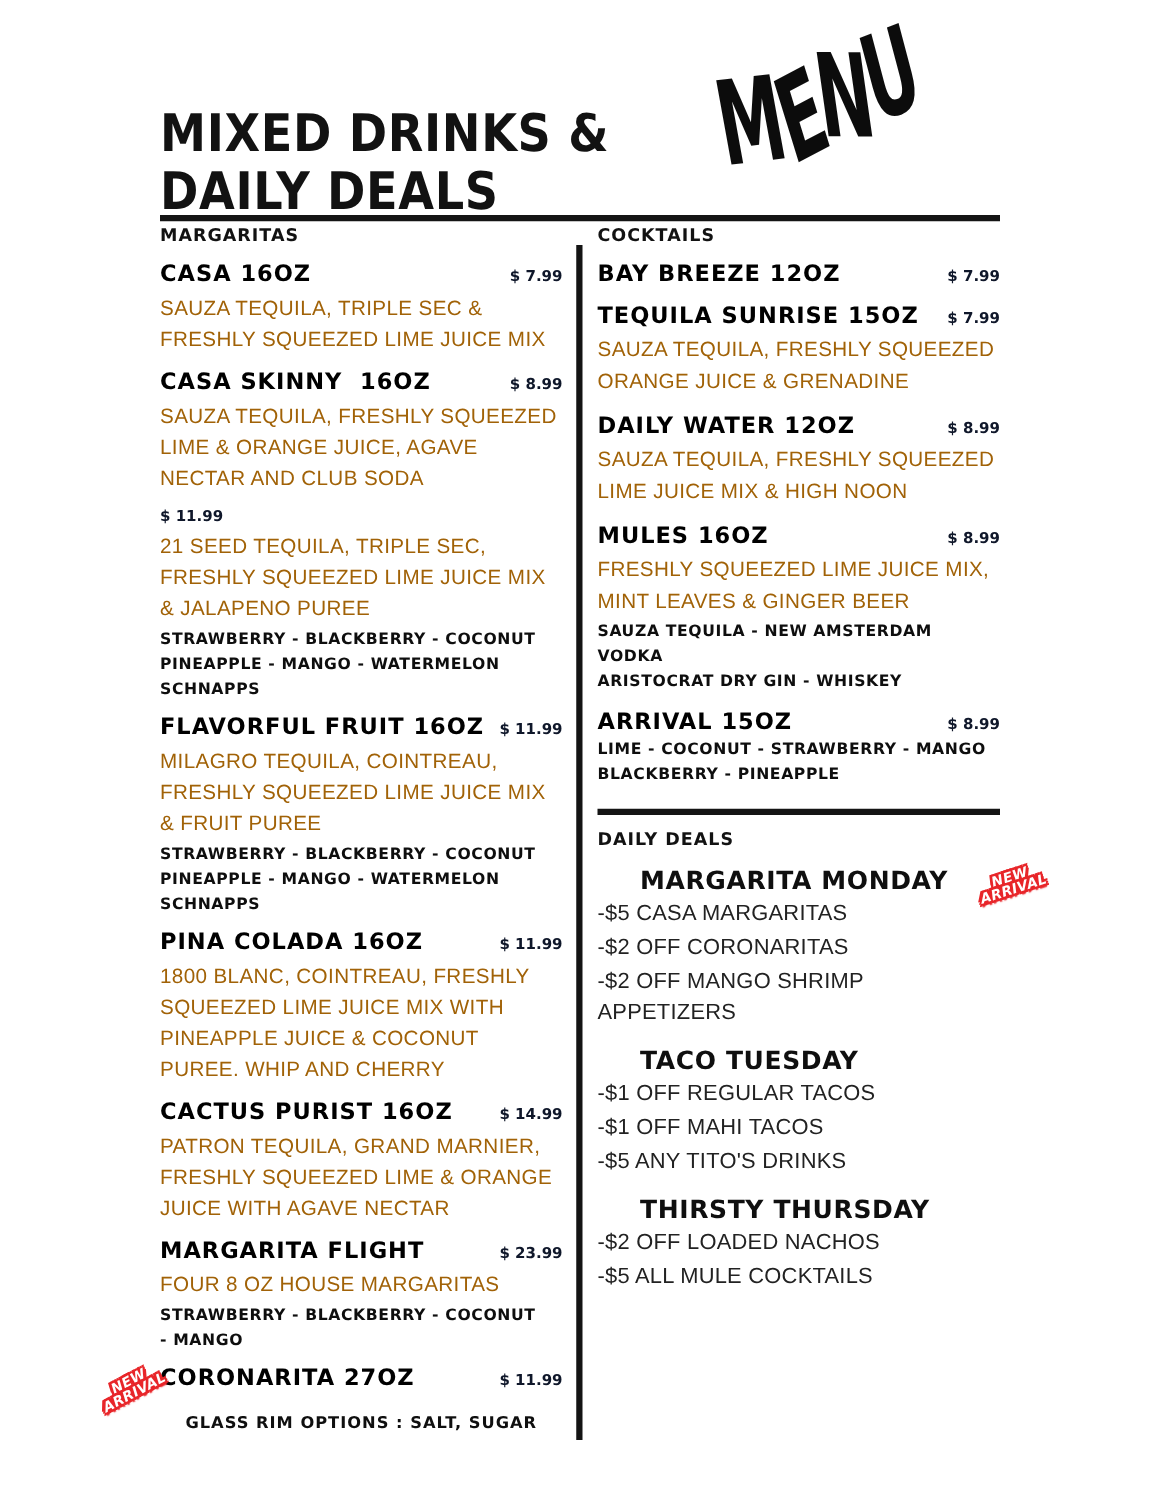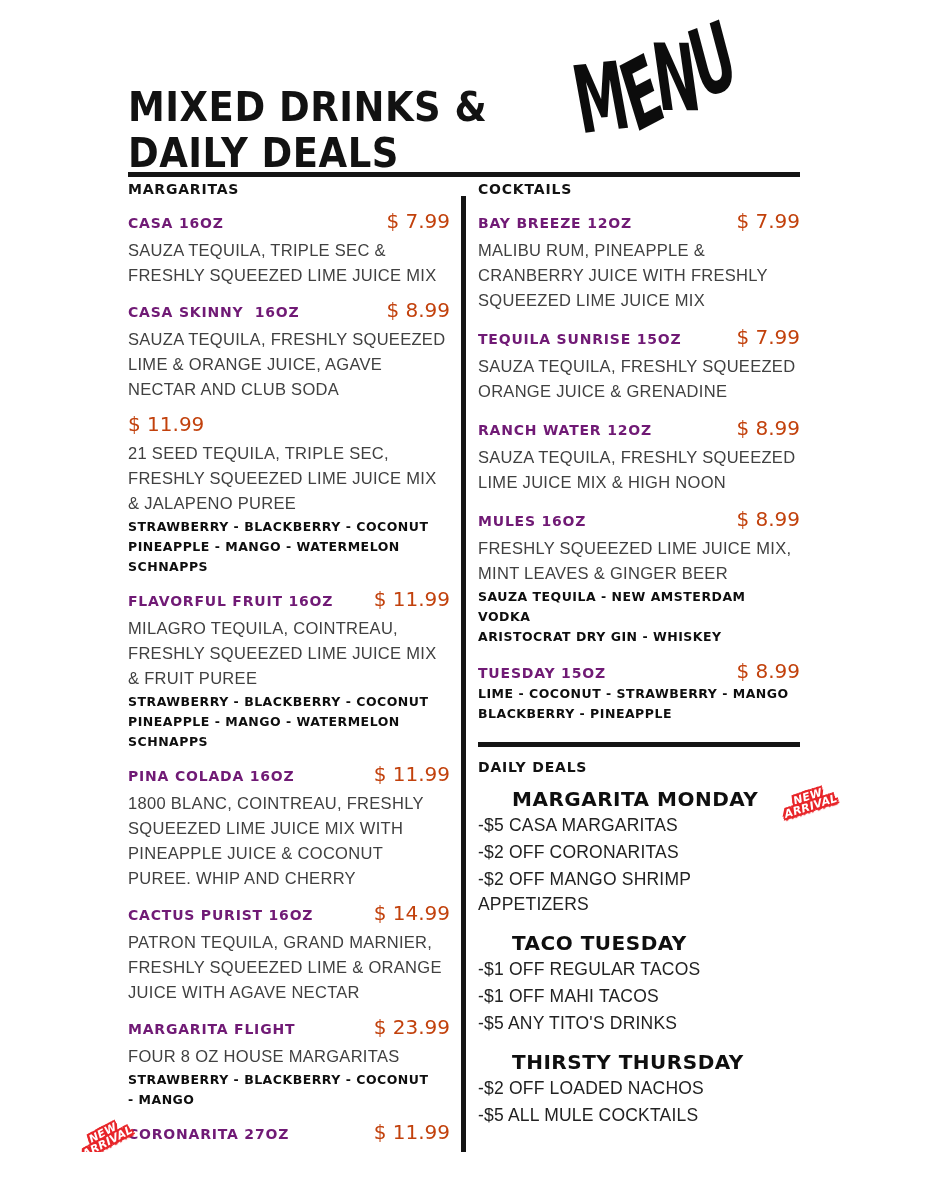--- a/index.html
+++ b/index.html
@@ -36,29 +36,29 @@
     font-family:"DejaVu Sans",sans-serif;font-weight:bold;
     font-size:14px;letter-spacing:.8px;color:#121212;margin-bottom:12px;
   }
 
   
   .menu-item{position:relative;margin-bottom:10px;}
   .col-right .menu-item{margin-bottom:12px;}
   .item-head{display:flex;justify-content:space-between;align-items:baseline;gap:8px;}
   .item-name{
     font-family:"DejaVu Sans",sans-serif;font-weight:bold;
-    font-size:14px;letter-spacing:.8px;white-space:pre;color:#701a75;
+    font-size:18px;letter-spacing:.8px;white-space:pre;color:#000000;
   }
   .item-price{
-    font-family:"DejaVu Sans",sans-serif;font-weight:normal;
-    font-size:20px;white-space:nowrap;color:#c2410c;
+    font-family:"DejaVu Sans",sans-serif;font-weight:bold;
+    font-size:12px;white-space:nowrap;color:#0f172a;
   }
   .item-desc{
     margin-top:5px;font-size:16.5px;line-height:25px;letter-spacing:.3px;
-    color:#404040;white-space:pre-line;
+    color:#a16207;white-space:pre-line;
   }
   .item-flavors{
     margin-top:1px;font-family:"DejaVu Sans",sans-serif;font-weight:bold;
     font-size:12.5px;line-height:20px;letter-spacing:.5px;color:#0e0e0e;white-space:pre-line;
   }
 
   
   .dd-rule{width:322px;height:5px;background:#141414;margin:18px 0 12px 0;}
   .day-block{margin-bottom:14px;}
   .day-name-row{display:flex;align-items:center;margin-left:34px;}
@@ -180,48 +180,47 @@
   </div>
 
   <div class="col col-right">
     <div class="col-label">COCKTAILS</div>
     <div id="right-items">
         <div class="menu-item">
           <div class="item-head">
             <div class="item-name">BAY BREEZE 12OZ</div>
             <div class="item-price">$ 7.99</div>
           </div>
-          <div class="item-desc">MALIBU RUM, PINEAPPLE &amp; CRANBERRY JUICE WITH FRESHLY SQUEEZED LIME JUICE MIX</div>
         </div>
         <div class="menu-item">
           <div class="item-head">
             <div class="item-name">TEQUILA SUNRISE 15OZ</div>
             <div class="item-price">$ 7.99</div>
           </div>
           <div class="item-desc">SAUZA TEQUILA, FRESHLY SQUEEZED ORANGE JUICE &amp; GRENADINE</div>
         </div>
         <div class="menu-item">
           <div class="item-head">
-            <div class="item-name">RANCH WATER 12OZ</div>
+            <div class="item-name">DAILY WATER 12OZ</div>
             <div class="item-price">$ 8.99</div>
           </div>
           <div class="item-desc">SAUZA TEQUILA, FRESHLY SQUEEZED LIME JUICE MIX &amp; HIGH NOON</div>
         </div>
         <div class="menu-item">
           <div class="item-head">
             <div class="item-name">MULES 16OZ</div>
             <div class="item-price">$ 8.99</div>
           </div>
           <div class="item-desc">FRESHLY SQUEEZED LIME JUICE MIX, MINT LEAVES &amp; GINGER BEER</div>
           <div class="item-flavors">SAUZA TEQUILA - NEW AMSTERDAM VODKA
 ARISTOCRAT DRY GIN - WHISKEY</div>
         </div>
         <div class="menu-item">
           <div class="item-head">
-            <div class="item-name">TUESDAY 15OZ</div>
+            <div class="item-name">ARRIVAL 15OZ</div>
             <div class="item-price">$ 8.99</div>
           </div>
           <div class="item-flavors">LIME - COCONUT - STRAWBERRY - MANGO
 BLACKBERRY - PINEAPPLE</div>
         </div>
       </div>
     <div class="dd-rule"></div>
     <div class="col-label">DAILY DEALS</div>
     <div id="daily-days">
         <div class="day-block">

